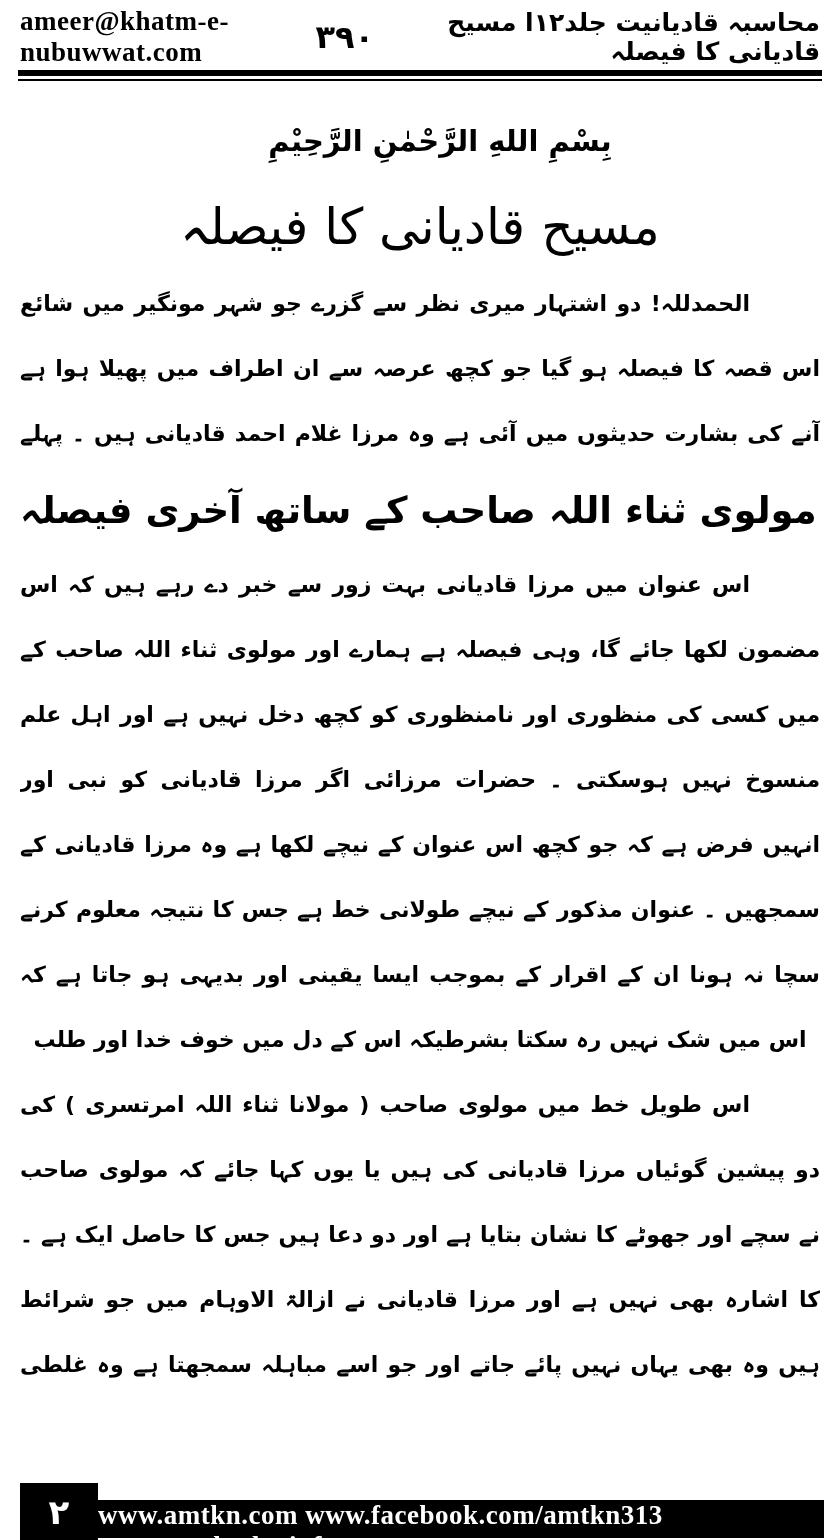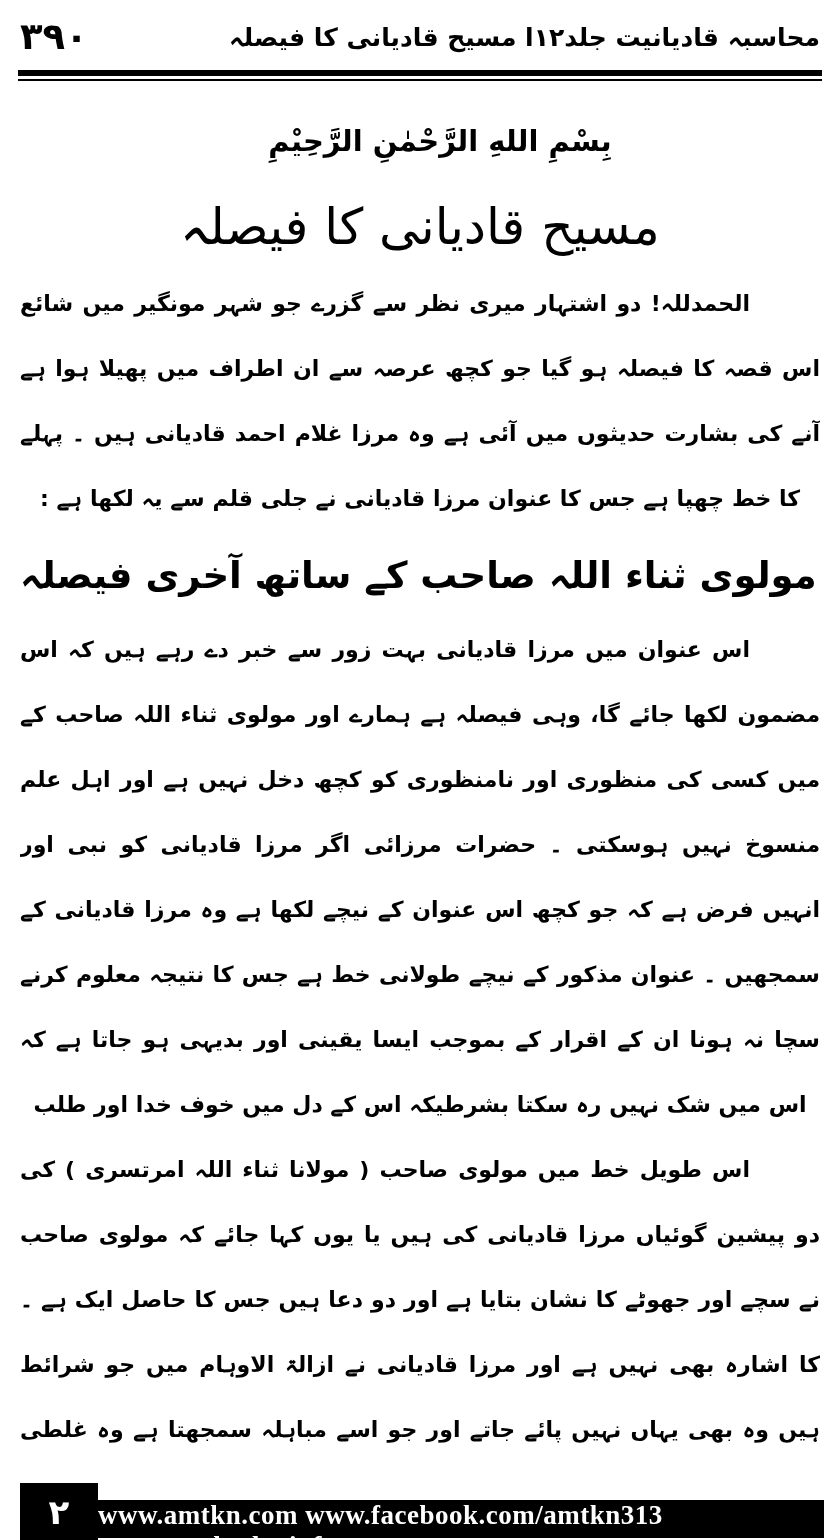--- a/index.html
+++ b/index.html
@@ -14,21 +14,21 @@
     display:flex;justify-content:space-between;align-items:center;
     padding:14px 20px 0 20px;height:46px;
   }
   .email{
     font-family:"Liberation Serif", serif;
     font-weight:bold;font-size:27px;letter-spacing:0.5px;
     direction:ltr;
   }
   .pagenum-top{
     font-family:"DejaVu Sans", sans-serif;
-    font-weight:bold;font-size:37px;line-height:40px;
+    font-weight:bold;font-size:32px;line-height:40px;
   }
   .book-title{
     direction:rtl;font-weight:bold;font-size:25px;
     font-family:"DejaVu Sans", sans-serif;
   }
   
   .rule-thick{margin:10px 18px 0 18px;border-top:6px solid #000;}
   .rule-thin{margin:3px 18px 0 18px;border-top:2px solid #000;}
   
   .basmala{
@@ -74,36 +74,36 @@
   .footer-links{
     flex:1;display:flex;align-items:center;justify-content:center;
     color:#fff;font-family:"Liberation Serif", serif;
     font-weight:bold;font-size:27px;direction:ltr;letter-spacing:0.5px;
   }
 </style>
 </head>
 <body>
 
 <div class="header">
+  <span class="email">ameer@khatm-e-nubuwwat.com</span>
   <span class="pagenum-top">۳۹۰</span>
   <span class="book-title">محاسبہ قادیانیت جلد۱۲ا مسیح قادیانی کا فیصلہ</span>
 </div>
 
 <div class="rule-thick"></div>
 <div class="rule-thin"></div>
 
 <div class="basmala">بِسْمِ اللهِ الرَّحْمٰنِ الرَّحِيْمِ</div>
 
 <div class="main-title">مسیح قادیانی کا فیصلہ</div>
 
 <div class="body-text">
   <div class="line indent">الحمدللہ! دو اشتہار میری نظر سے گزرے جو شہر مونگیر میں شائع ہوئے ہیں جن میں</div>
   <div class="line">اس قصہ کا فیصلہ ہو گیا جو کچھ عرصہ سے ان اطراف میں پھیلا ہوا ہے کہ جس مسیح اور مہدی کے</div>
   <div class="line">آنے کی بشارت حدیثوں میں آئی ہے وہ مرزا غلام احمد قادیانی ہیں ۔ پہلے اشتہار میں قادیانی</div>
-  <div class="line center-last">کا خط چھپا ہے جس کا عنوان مرزا قادیانی نے جلی قلم سے یہ لکھا ہے :</div>
 
   <div class="section-heading">مولوی ثناء اللہ صاحب کے ساتھ آخری فیصلہ</div>
 
   <div class="line indent">اس عنوان میں مرزا قادیانی بہت زور سے خبر دے رہے ہیں کہ اس کے نیچے جو</div>
   <div class="line">مضمون لکھا جائے گا، وہی فیصلہ ہے ہمارے اور مولوی ثناء اللہ صاحب کے درمیان میں ۔ اس</div>
   <div class="line">میں کسی کی منظوری اور نامنظوری کو کچھ دخل نہیں ہے اور اہل علم یہ بھی جانتے ہیں کہ خبر</div>
   <div class="line">منسوخ نہیں ہوسکتی ۔ حضرات مرزائی اگر مرزا قادیانی کو نبی اور مسیح موعود اعتقاد کرتے ہیں تو</div>
   <div class="line">انہیں فرض ہے کہ جو کچھ اس عنوان کے نیچے لکھا ہے وہ مرزا قادیانی کے حق میں کامل فیصلہ</div>
   <div class="line">سمجھیں ۔ عنوان مذکور کے نیچے طولانی خط ہے جس کا نتیجہ معلوم کرنے سے قادیانی صاحب کا</div>
   <div class="line">سچا نہ ہونا ان کے اقرار کے بموجب ایسا یقینی اور بدیہی ہو جاتا ہے کہ تھوڑے فہم والے کو بھی</div>

